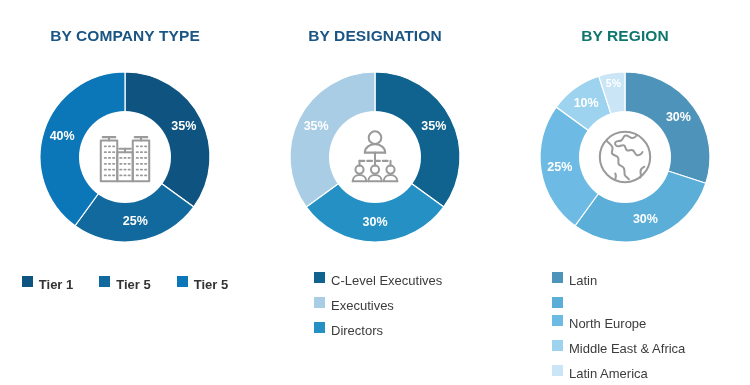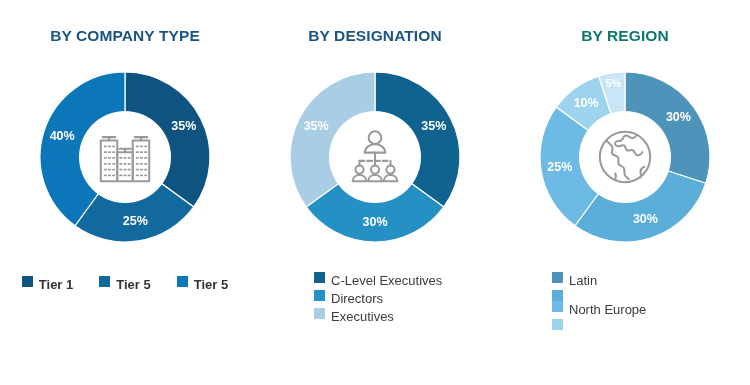--- a/index.html
+++ b/index.html
@@ -101,20 +101,21 @@
     justify-content: center;
     gap: 26px;
     padding: 0 6px;
   }
   .legend-stack {
     top: 268px;
     display: flex;
     flex-direction: column;
     align-items: flex-start;
     padding-left: 64px;
+    gap: 7px;
   }
   .legend-stack.wide { padding-left: 52px; }
   .swatch {
     width: 11px;
     height: 11px;
     flex: 0 0 11px;
     display: inline-block;
   }
   .legend-label {
     font-family: "Liberation Sans", sans-serif;
@@ -268,26 +269,26 @@
         </svg>
       </div>
     </div>
 
     <div class="legend legend-stack" id="legend-1">
         <div class="legend-row">
           <span class="swatch" style="background: rgb(16, 98, 143);"></span>
           <span class="legend-label">C-Level Executives</span>
         </div>
         <div class="legend-row">
+          <span class="swatch" style="background: rgb(168, 205, 229);"></span>
+          <span class="legend-label">Executives</span>
+        </div>
+        <div class="legend-row">
           <span class="swatch" style="background: rgb(36, 144, 196);"></span>
           <span class="legend-label">Directors</span>
-        </div>
-        <div class="legend-row">
-          <span class="swatch" style="background: rgb(168, 205, 229);"></span>
-          <span class="legend-label">Executives</span>
         </div>
       </div>
   </div>
 
   <div class="panel panel-3">
     <div class="panel-title title-light">BY REGION</div>
 
     <div class="donut-wrap d3">
       <svg class="donut-svg" viewBox="0 0 180 180">
         <g id="slices-2">
@@ -324,17 +325,22 @@
         </div>
         <div class="legend-row">
           <span class="swatch" style="background: rgb(90, 174, 216);"></span>
         </div>
         <div class="legend-row">
           <span class="swatch" style="background: rgb(109, 187, 228);"></span>
           <span class="legend-label">North Europe</span>
         </div>
         <div class="legend-row">
           <span class="swatch" style="background: rgb(157, 211, 238);"></span>
+          <span class="legend-label">Middle East &amp; Africa</span>
+        </div>
+        <div class="legend-row">
+          <span class="swatch" style="background: rgb(201, 229, 246);"></span>
+          <span class="legend-label">Latin America</span>
         </div>
       </div>
   </div>
 
 </div>
 
 </body></html>

